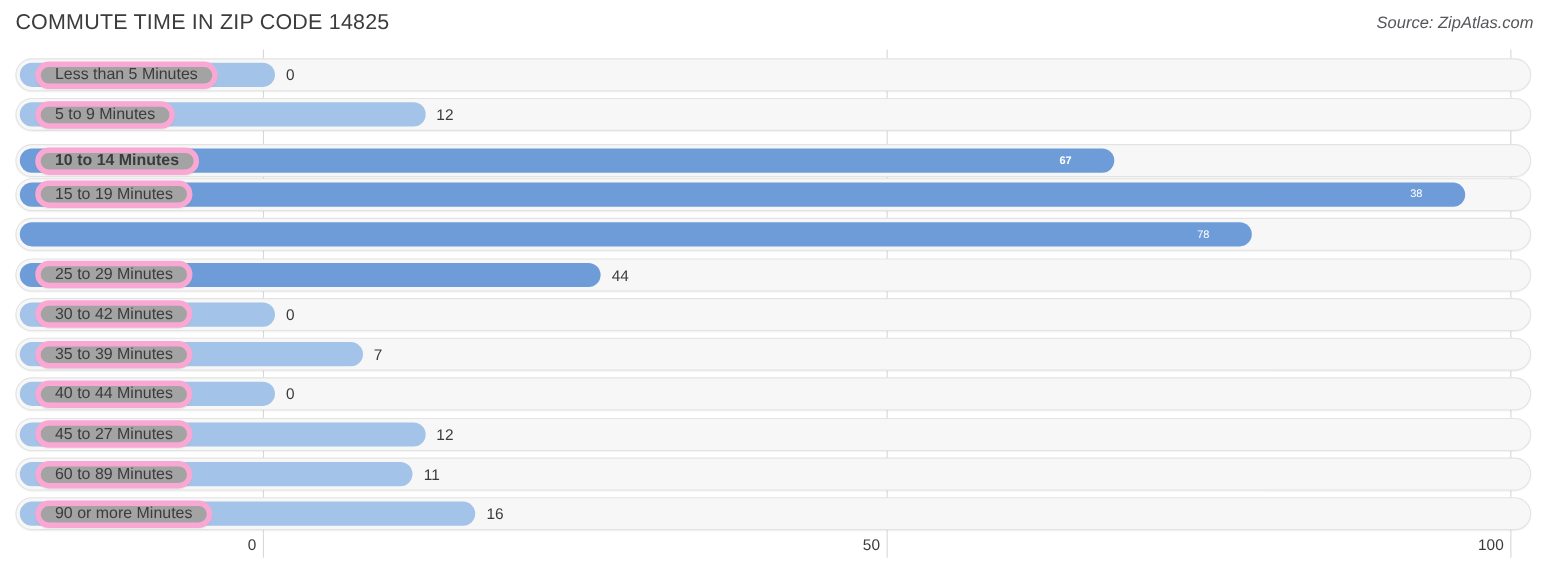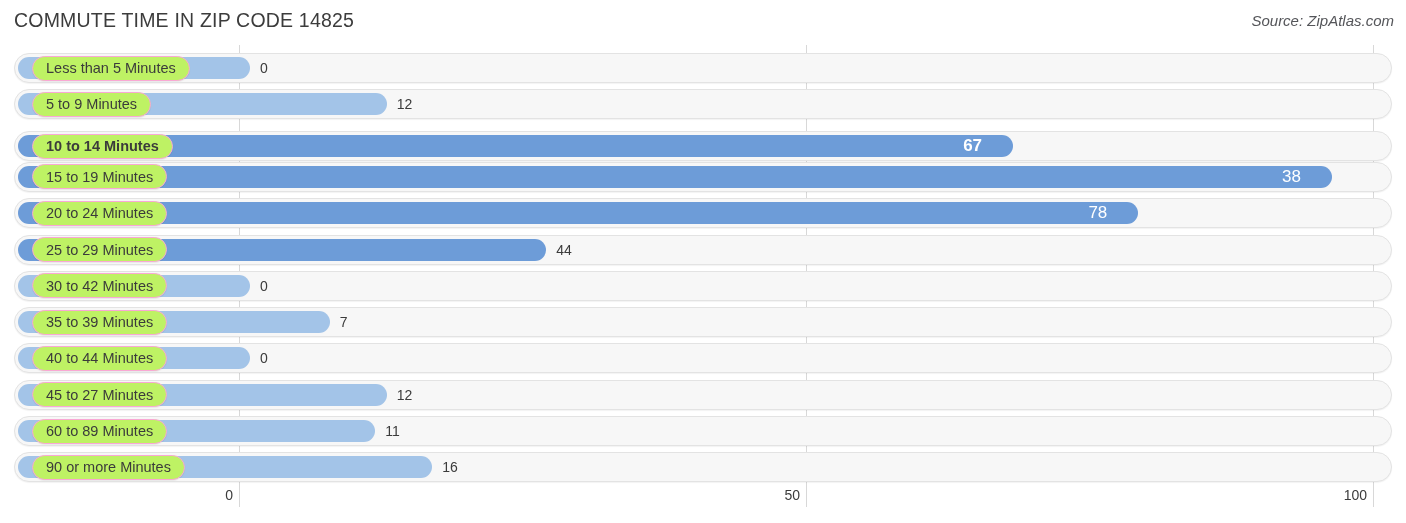--- a/index.html
+++ b/index.html
@@ -87,22 +87,22 @@
     height: 22px;
     border-radius: 11px;
     box-sizing: border-box;
   }
 
   .bar-label-pill {
     position: absolute;
     left: 18px;
     top: 2.5px;
     height: 25px;
-    background: #bef264;
-    border: 1px solid #f9a8d4;
+    background: #a3a3a3;
+    border: 5px solid #f9a8d4;
     border-radius: 13px;
     display: flex;
     align-items: center;
     padding: 0 13px;
     box-sizing: border-box;
     white-space: nowrap;
     box-shadow: 0 1px 1px rgba(0,0,0,0.06);
   }
   .bar-label-text {
     font-size: 14.5px;
@@ -118,21 +118,21 @@
     font-size: 14px;
     color: #3b3b3b;
     white-space: nowrap;
   }
   .bar-value-in {
     position: absolute;
     top: 0;
     height: 30px;
     display: flex;
     align-items: center;
-    font-size: 17px;
+    font-size: 10px;
     color: #ffffff;
     white-space: nowrap;
   }
 
   
   #axis {
     position: absolute;
     left: 0;
     top: 485px;
     width: 1406px;
@@ -197,23 +197,20 @@
         <div class="bar-track"></div>
         <div class="bar-fill" style="width: 1314.05px; background: rgb(109, 156, 216);"></div>
         <div class="bar-label-pill">
           <span class="bar-label-text">15 to 19 Minutes</span>
         </div>
         <div class="bar-value-in" style="left: 1268.05px;">38</div>
       </div>
       <div class="bar-row" style="top: 153.2px;">
         <div class="bar-track"></div>
         <div class="bar-fill" style="width: 1120.42px; background: rgb(109, 156, 216);"></div>
-        <div class="bar-label-pill">
-          <span class="bar-label-text">20 to 24 Minutes</span>
-        </div>
         <div class="bar-value-in" style="left: 1074.42px;">78</div>
       </div>
       <div class="bar-row" style="top: 189.5px;">
         <div class="bar-track"></div>
         <div class="bar-fill" style="width: 528.14px; background: rgb(109, 156, 216);"></div>
         <div class="bar-label-pill">
           <span class="bar-label-text">25 to 29 Minutes</span>
         </div>
         <div class="bar-value-out" style="left: 542.14px;">44</div>
       </div>

